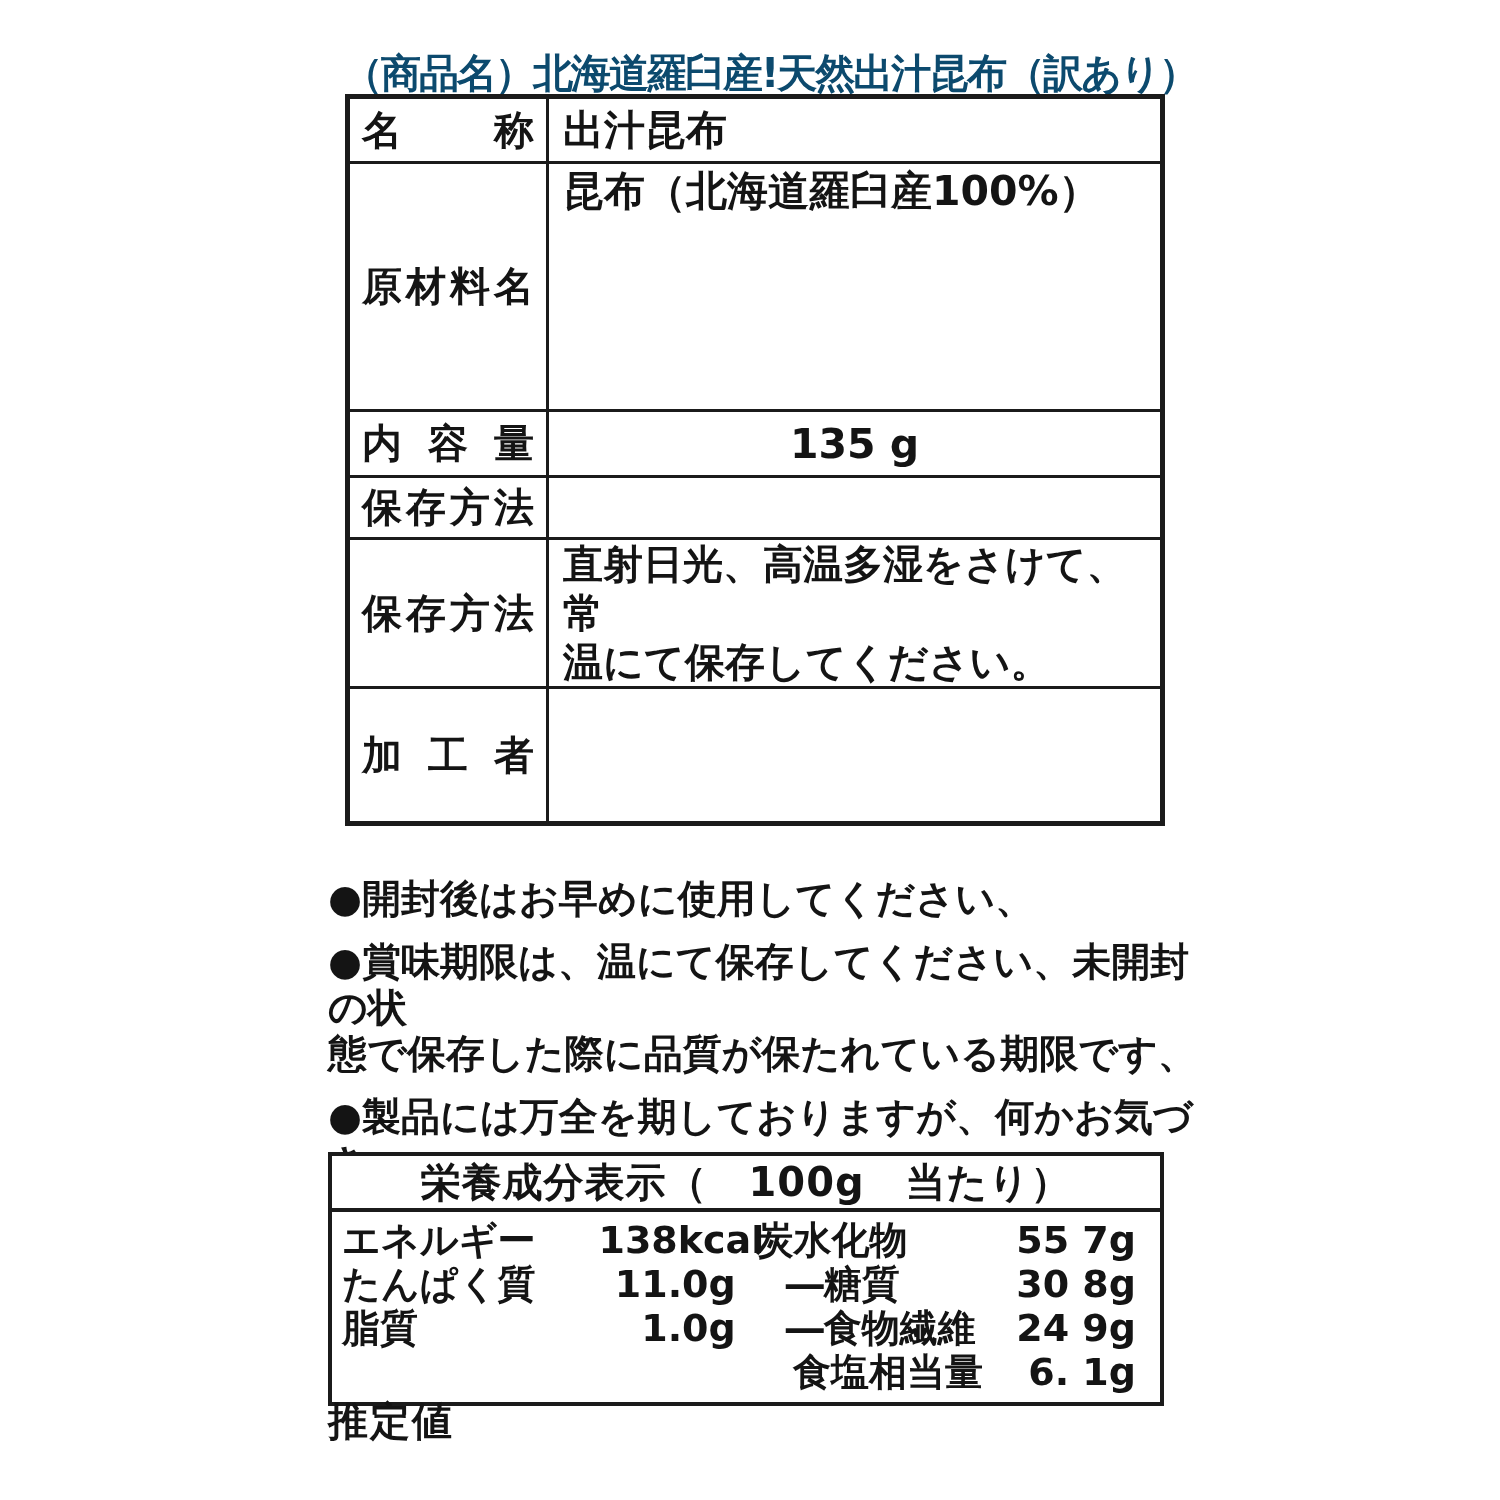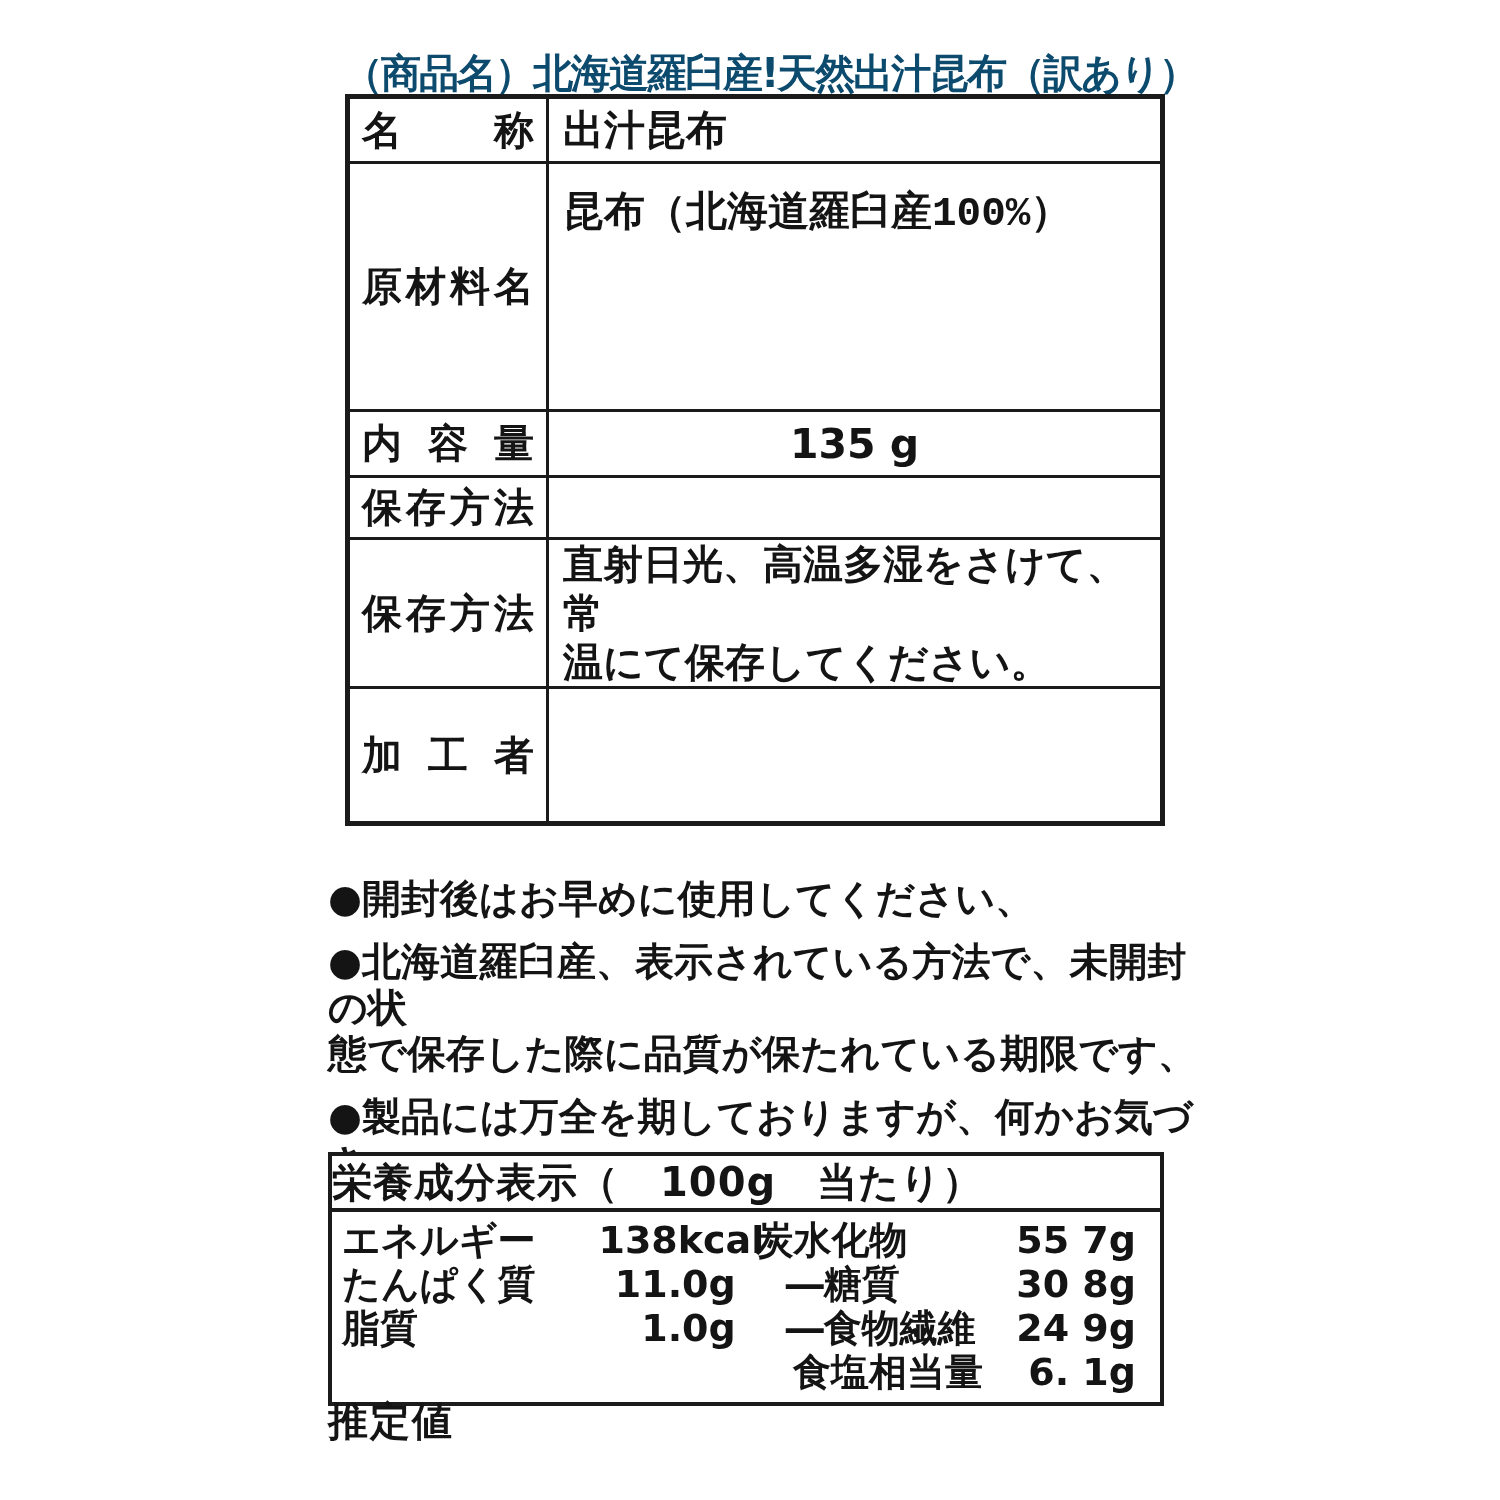--- a/index.html
+++ b/index.html
@@ -68,22 +68,21 @@
   }
   tr.row-name      { height: 66px; }
   tr.row-ingr      { height: 248px; }
   tr.row-amount    { height: 66px; }
   tr.row-expiry    { height: 62px; }
   tr.row-storage   { height: 110px; }
   tr.row-processor { height: 136px; }
 
   tr.row-ingr td {
     vertical-align: top;
-    padding-top: 20px;
-    font-family: Liberation Mono, monospace;
+    padding-top: 0;
   }
   tr.row-amount td {
     text-align: center;
   }
   tr.row-storage td {
     font-size: 40px;
     line-height: 1.22;
     white-space: pre-wrap;
   }
 
@@ -110,21 +109,21 @@
     top: 1152px;
     width: 836px;
     border: 4px solid #1b1b1b;
     box-sizing: border-box;
     background: #ffffff;
   }
   .n-head {
     height: 52px;
     line-height: 52px;
     border-bottom: 4px solid #1b1b1b;
-    text-align: left;
+    text-align: center;
     font-size: 40px;
     font-weight: bold;
     letter-spacing: 1px;
     color: #141414;
   }
   .n-body {
     padding: 6px 0 8px 0;
   }
   .n-row {
     display: flex;
@@ -184,21 +183,21 @@
       </tr>
       <tr class="row-processor">
         <th>加工者</th>
         <td></td>
       </tr>
     </tbody>
   </table>
 
   <div class="notes">
     <p>●開封後はお早めに使用してください、</p>
-    <p>●北海道羅臼産、表示されている方法で、未開封の状
+    <p>●賞味期限は、温にて保存してください、未開封の状
 態で保存した際に品質が保たれている期限です、</p>
     <p>●製品には万全を期しておりますが、何かお気づき
 の点がございましたら加工者までご連絡ください、
 お取替えさせていただきます。</p>
   </div>
 
   <div class="nutrition">
     <div class="n-head">栄養成分表示（　100g　当たり）</div>
     <div class="n-body">
       <div class="n-row">

